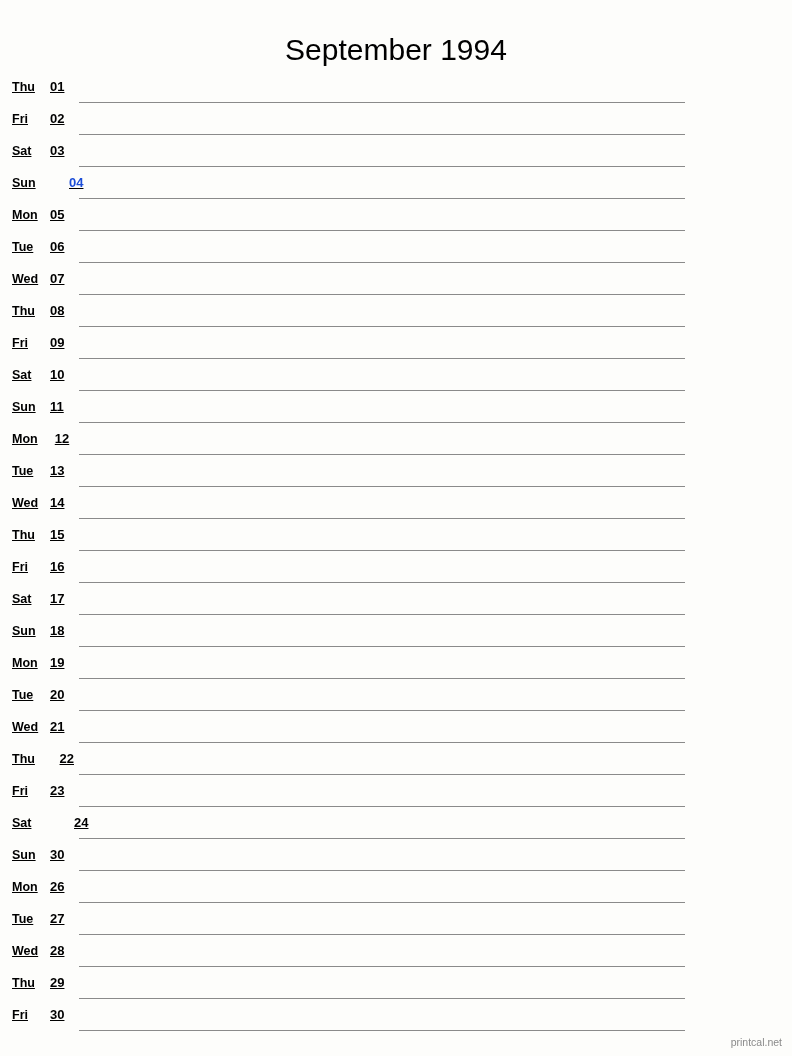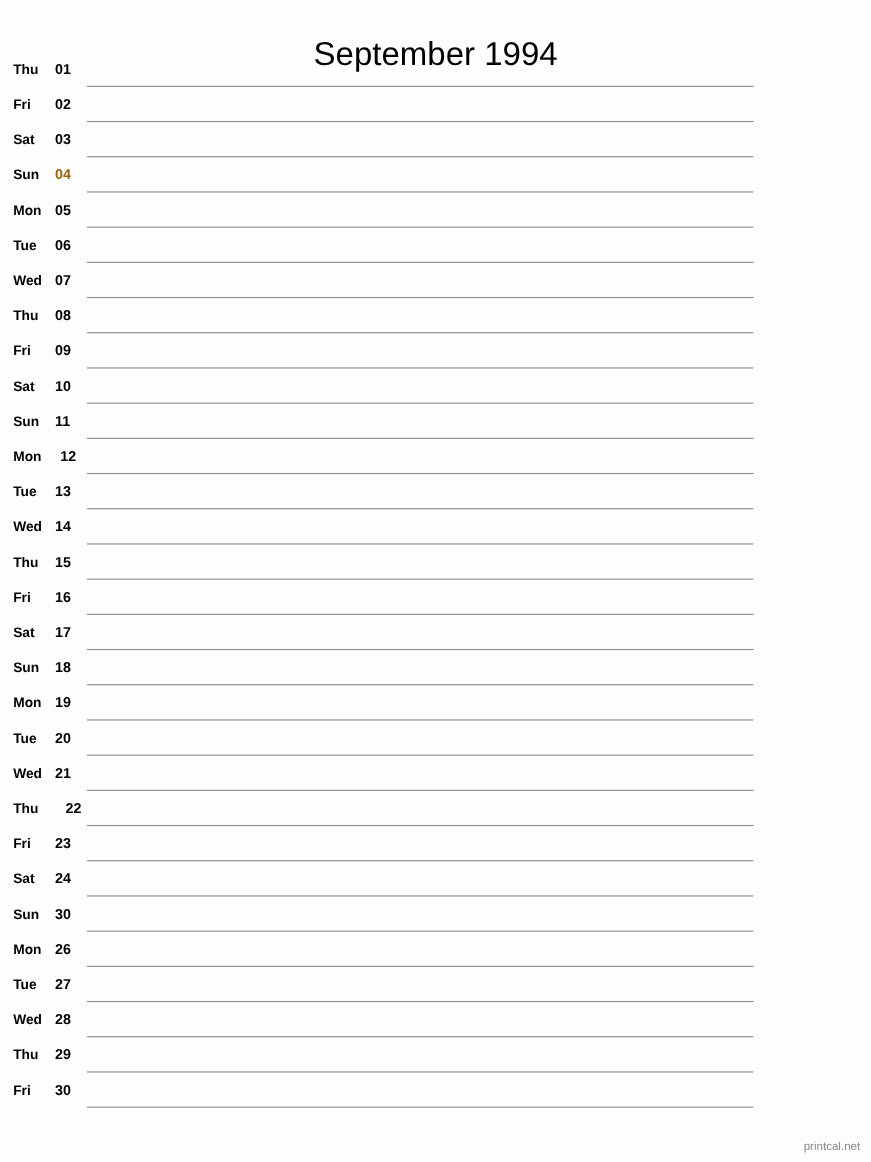--- a/index.html
+++ b/index.html
@@ -36,22 +36,23 @@
     letter-spacing: 0px;
     line-height: 36px;
     color: #000000;
     white-space: nowrap;
   }
 
   
   .day-list {
     position: absolute;
     left: 0;
-    top: 52px;
+    top: 76px;
     width: 695px;
+    text-decoration: underline;
   }
 
   .day-row {
     position: relative;
     height: 32px;
     display: flex;
     align-items: flex-start;
   }
 
   .day-weekday {
@@ -114,21 +115,21 @@
         <span class="day-number" style="color: rgb(0, 0, 0);">02</span>
         <div class="day-rule" style="border-top-color: rgb(138, 138, 138);"></div>
       </div>
       <div class="day-row">
         <span class="day-weekday" style="color: rgb(0, 0, 0);">Sat</span>
         <span class="day-number" style="color: rgb(0, 0, 0);">03</span>
         <div class="day-rule" style="border-top-color: rgb(138, 138, 138);"></div>
       </div>
       <div class="day-row">
         <span class="day-weekday" style="color: rgb(0, 0, 0);">Sun</span>
-        <span class="day-number" style="color: #a16207;">04</span>
+        <span class="day-number" style="color: #1d4ed8; margin-left: 19px;">04</span>
         <div class="day-rule" style="border-top-color: rgb(138, 138, 138);"></div>
       </div>
       <div class="day-row">
         <span class="day-weekday" style="color: rgb(0, 0, 0);">Mon</span>
         <span class="day-number" style="color: rgb(0, 0, 0);">05</span>
         <div class="day-rule" style="border-top-color: rgb(138, 138, 138);"></div>
       </div>
       <div class="day-row">
         <span class="day-weekday" style="color: rgb(0, 0, 0);">Tue</span>
         <span class="day-number" style="color: rgb(0, 0, 0);">06</span>
@@ -214,21 +215,21 @@
         <span class="day-number" style="color: rgb(0, 0, 0); text-align: right;">22</span>
         <div class="day-rule" style="border-top-color: rgb(138, 138, 138);"></div>
       </div>
       <div class="day-row">
         <span class="day-weekday" style="color: rgb(0, 0, 0);">Fri</span>
         <span class="day-number" style="color: rgb(0, 0, 0);">23</span>
         <div class="day-rule" style="border-top-color: rgb(138, 138, 138);"></div>
       </div>
       <div class="day-row">
         <span class="day-weekday" style="color: rgb(0, 0, 0);">Sat</span>
-        <span class="day-number" style="color: rgb(0, 0, 0);">24</span>
+        <span class="day-number" style="color: rgb(0, 0, 0); margin-left: 24px;">24</span>
         <div class="day-rule" style="border-top-color: rgb(138, 138, 138);"></div>
       </div>
       <div class="day-row">
         <span class="day-weekday" style="color: rgb(0, 0, 0);">Sun</span>
         <span class="day-number" style="color: rgb(0, 0, 0);">30</span>
         <div class="day-rule" style="border-top-color: rgb(138, 138, 138);"></div>
       </div>
       <div class="day-row">
         <span class="day-weekday" style="color: rgb(0, 0, 0);">Mon</span>
         <span class="day-number" style="color: rgb(0, 0, 0);">26</span>

